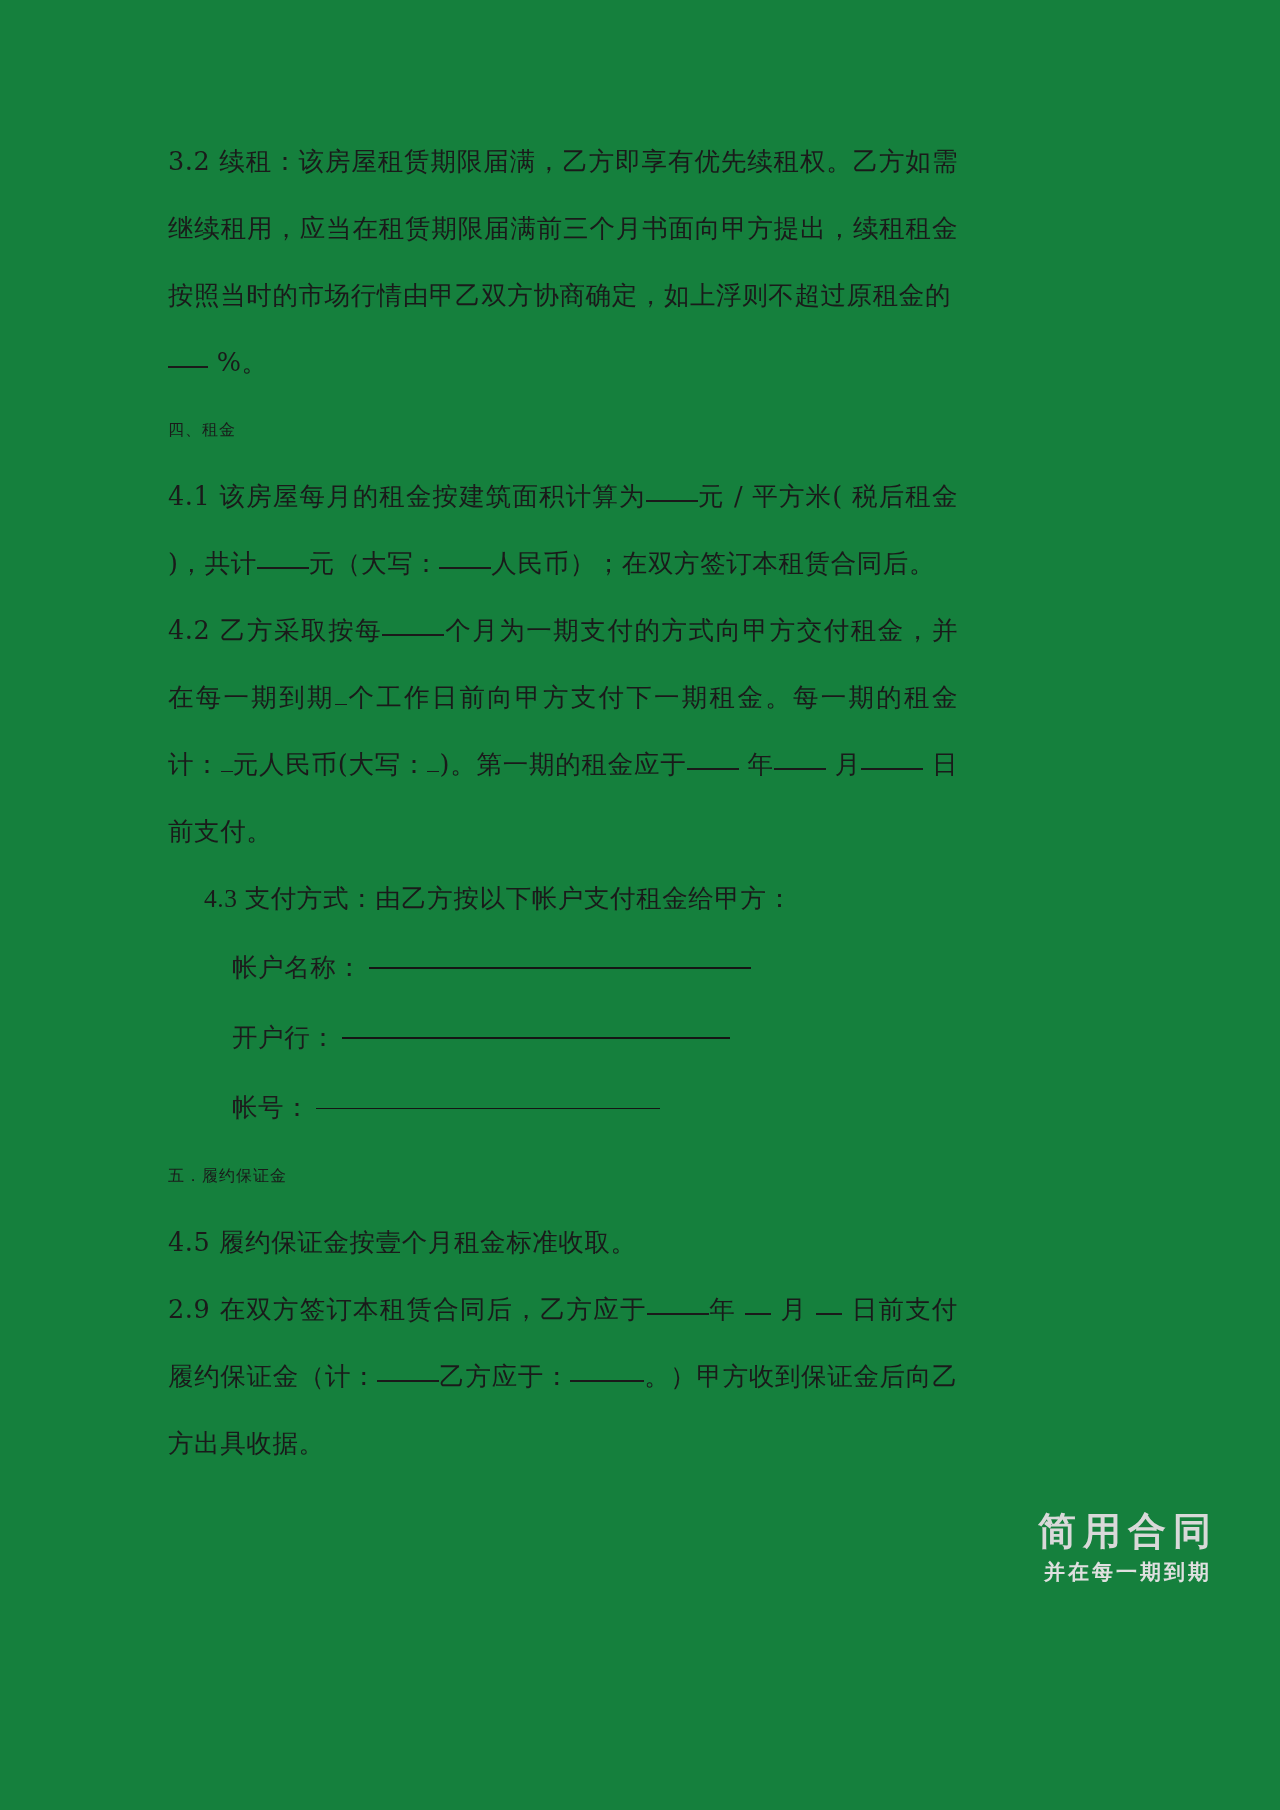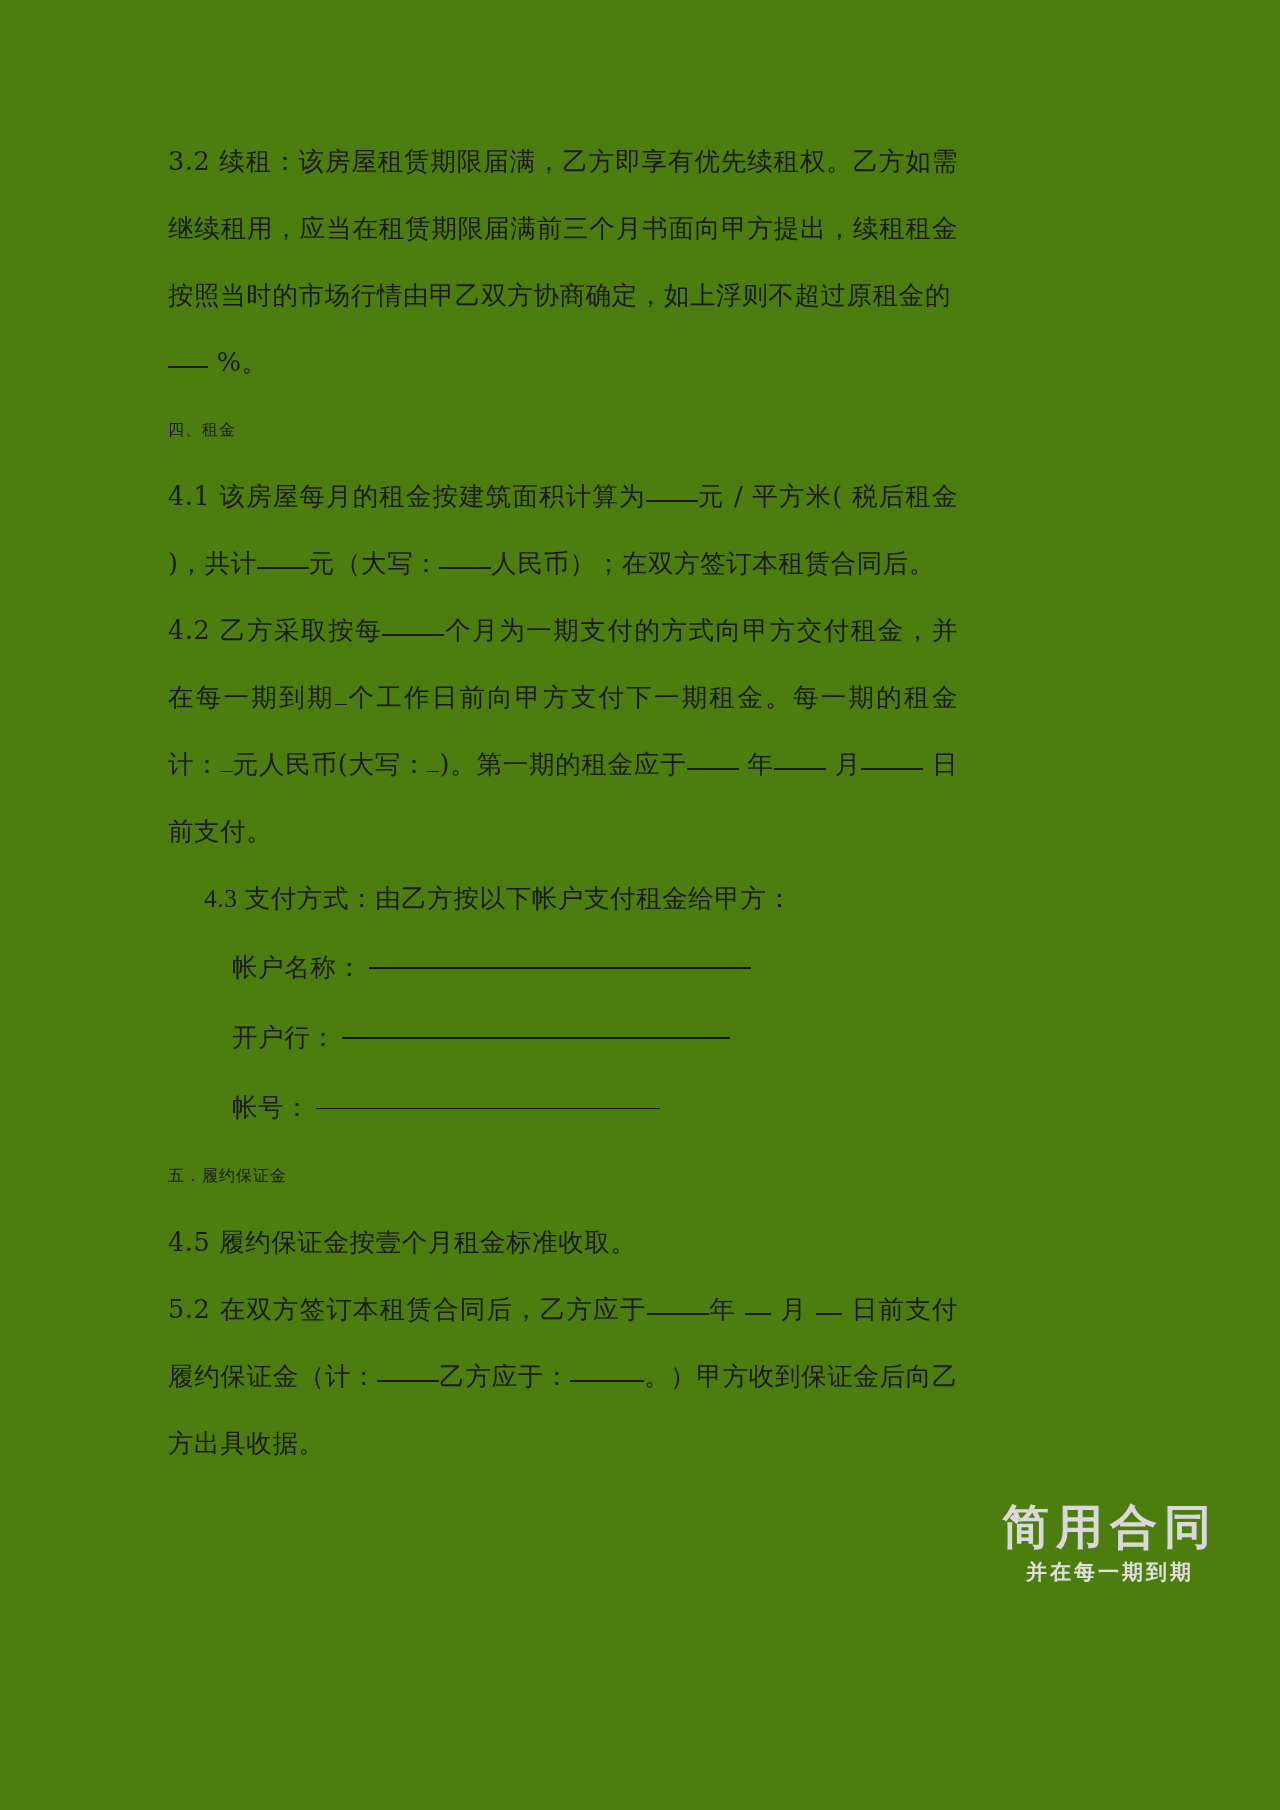--- a/index.html
+++ b/index.html
@@ -4,21 +4,21 @@
 <style>
   html, body {
     margin: 0;
     padding: 0;
     background: #ffffff;
   }
   .page {
     position: relative;
     width: 1280px;
     height: 1810px;
-    background: #4d7c0f;
+    background: #15803d;
     overflow: hidden;
     font-family: "DejaVu Serif", "Liberation Serif", serif;
     color: #1c1c1c;
   }
   .content {
     position: absolute;
     left: 168px;
     top: 128px;
     width: 790px;
   }
@@ -86,21 +86,21 @@
   .watermark {
     position: absolute;
     right: 62px;
     bottom: 222px;
     text-align: center;
     pointer-events: none;
     user-select: none;
   }
   .wm-main {
     font-family: Liberation Sans, sans-serif;
-    font-size: 47px;
+    font-size: 38px;
     font-weight: 700;
     letter-spacing: 7px;
     color: #d9d9d9;
     line-height: 1.08;
     white-space: nowrap;
   }
   .wm-sub {
     font-family: "DejaVu Sans", "Liberation Sans", sans-serif;
     font-size: 21px;
     font-weight: 700;
@@ -133,21 +133,21 @@
 
     <p class="fieldrow indent2"><span>开户行：</span><span class="rule r1"></span></p>
 
     <p class="fieldrow indent2"><span>帐号：</span><span class="rule r3"></span></p>
 
 
     <p class="heading"><span>五．履约保证金</span></p>
 
     <p class="para tight"><span>4.5 履约保证金按壹个月租金标准收取。</span></p>
 
-    <p class="para"><span>5.2 在双方签订本租赁合同后，乙方应于</span><span class="blk w4"></span><span>年</span>&nbsp;<span class="blk w1"></span>&nbsp;<span>月</span>&nbsp;<span class="blk w1"></span>&nbsp;<span>日前支付履约保证金（计：</span><span class="blk w4"></span><span>乙方应于：</span><span class="blk w5"></span><span>。）甲方收到保证金后向乙方出具收据。</span></p>
+    <p class="para"><span>2.9 在双方签订本租赁合同后，乙方应于</span><span class="blk w4"></span><span>年</span>&nbsp;<span class="blk w1"></span>&nbsp;<span>月</span>&nbsp;<span class="blk w1"></span>&nbsp;<span>日前支付履约保证金（计：</span><span class="blk w4"></span><span>乙方应于：</span><span class="blk w5"></span><span>。）甲方收到保证金后向乙方出具收据。</span></p>
 
   </div>
 
   <div class="watermark">
     <div class="wm-main">简用合同</div>
     <div class="wm-sub">并在每一期到期</div>
   </div>
 
 </div>
 

